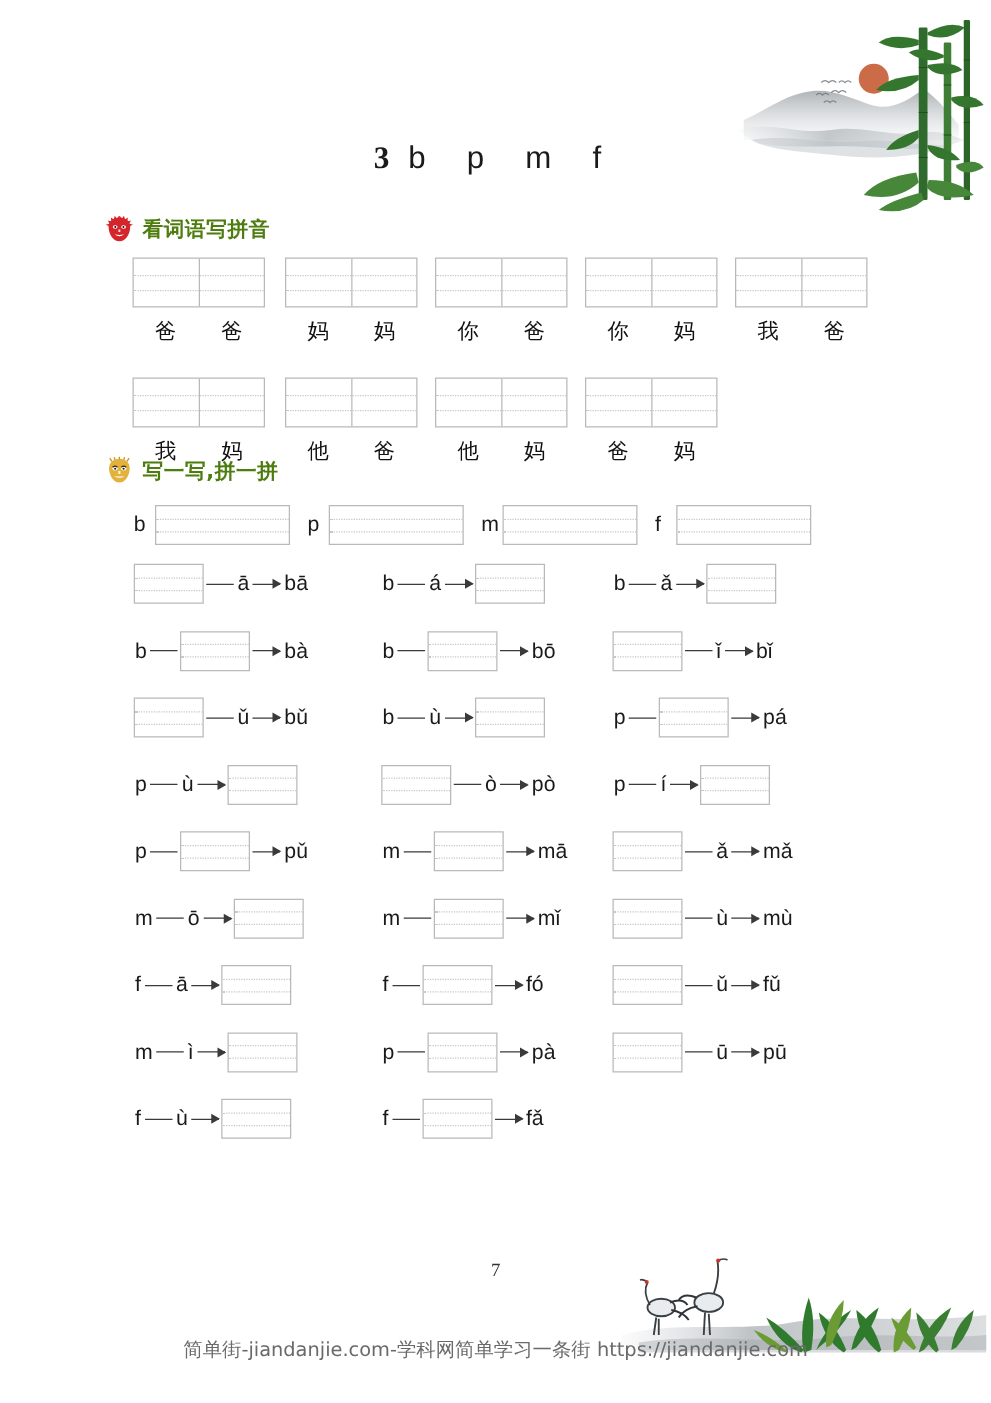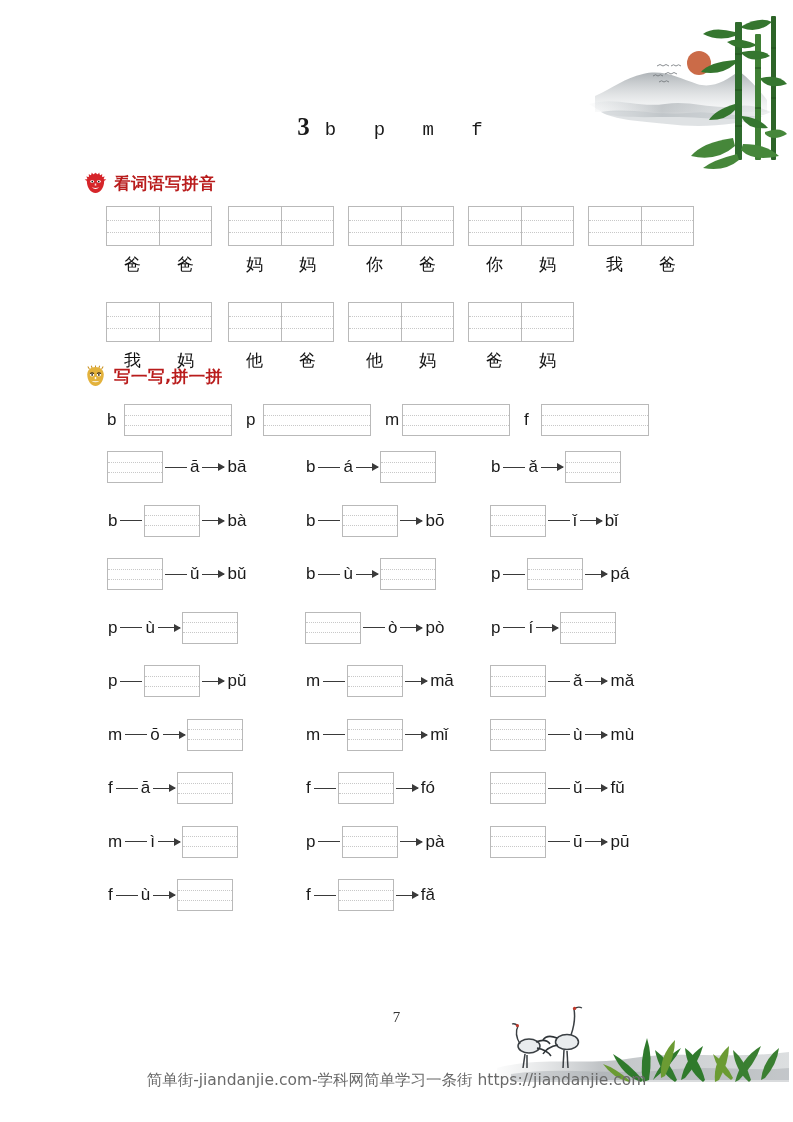--- a/index.html
+++ b/index.html
@@ -32,38 +32,38 @@
     font-size: 25px;
     letter-spacing: 1px;
   }
   .page-title .num {
     font-family: "Liberation Serif", serif;
     font-weight: bold;
     font-size: 25px;
     margin-right: 14px;
   }
   .page-title .letters {
-    font-family: Liberation Mono, monospace;
+    font-family: Liberation Sans, sans-serif;
     font-weight: 400;
-    font-size: 19px;
+    font-size: 25px;
     letter-spacing: 13px;
   }
 
   
   .sec-head {
     position: absolute;
     display: flex;
     align-items: center;
     gap: 7px;
   }
   .sec-head .mask { width: 23px; height: 23px; flex: 0 0 auto; }
   .sec-head .sec-title {
     font-size: 16.5px;
     font-weight: bold;
-    color: #b91c1c;
+    color: #4d7c0f;
     letter-spacing: 0.5px;
     font-family: "DejaVu Sans", sans-serif;
   }
   #sec1-head { top: 172px; left: 84px; }
   #sec2-head { top: 365px; left: 84px; }
 
   
   .ple {              
     position: relative;
     border: 1px solid #b9b9b9;

